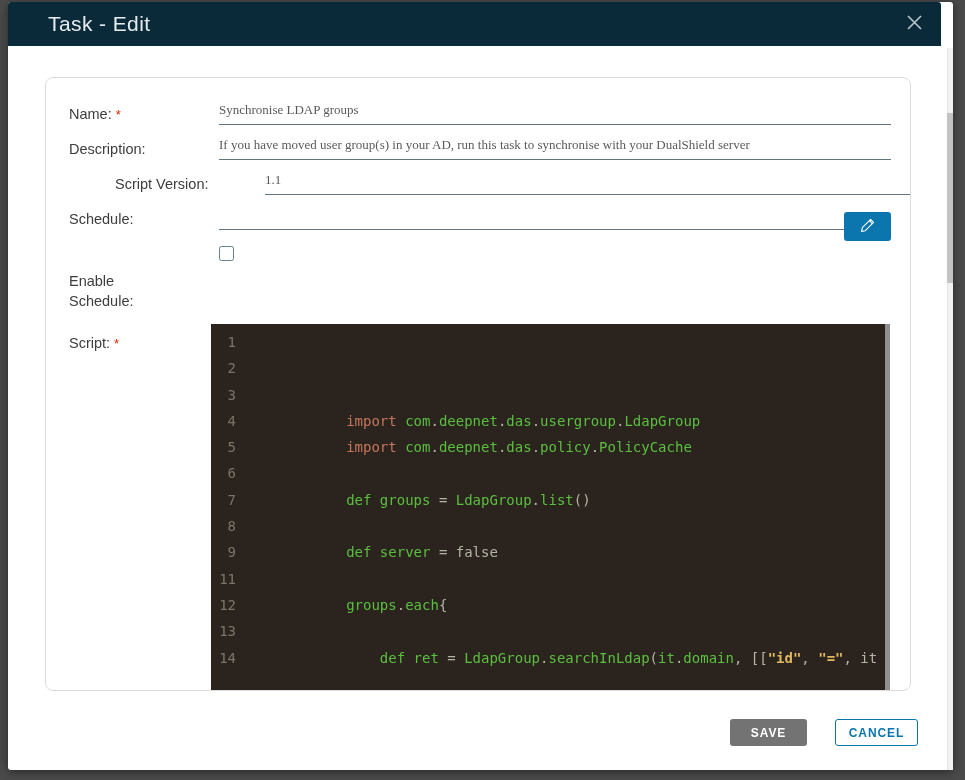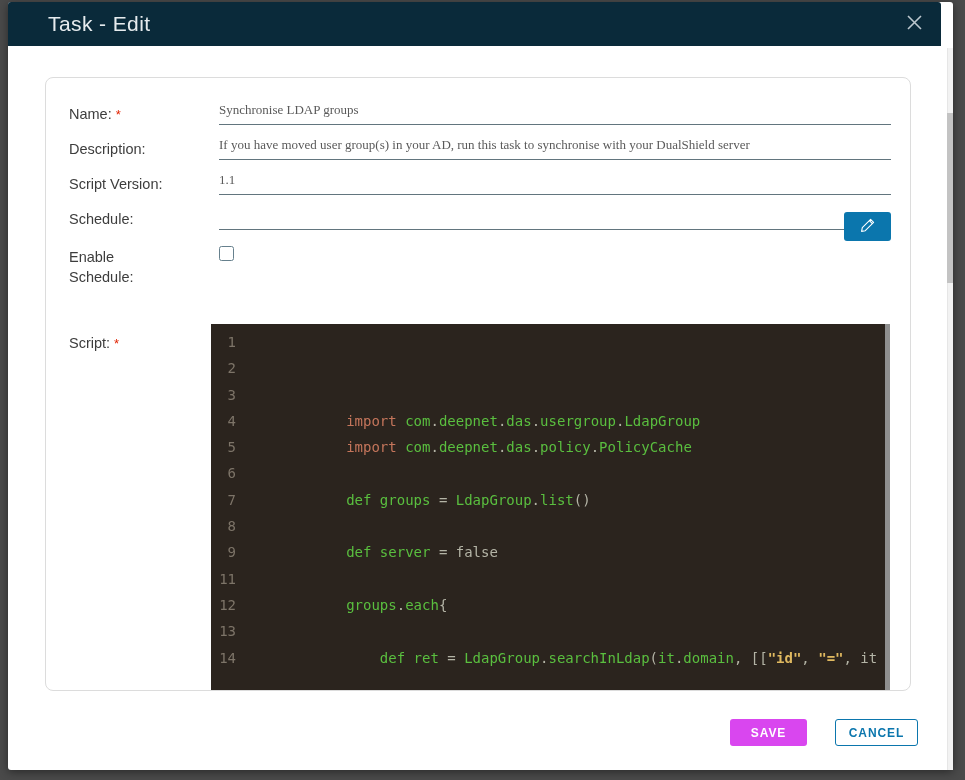--- a/index.html
+++ b/index.html
@@ -33,31 +33,31 @@
   }
 
   .form-box {
     position:absolute; left:37px; top:75px; width:866px; height:614px;
     border:1px solid #dcdcdc; border-radius:8px; background:#fff;
     overflow:hidden;
   }
   .row { position:absolute; left:23px; width:822px; height:30px; }
   .row-name           { top:21px; }
   .row-description    { top:56px; }
-  .row-script-version { top:91px; }
+  .row-script-version { top:91px;margin-left:46px; }
   .row-schedule       { top:126px; }
   .row-enable         { top:164px; height:44px; }
   .row-repeat         { top:210px; }
   .row-script-label   { top:250px; height:20px; }
 
   .lbl {
     position:absolute; left:0; top:5px; width:120px;
     font-size:14.5px; color:#3d3d3d; line-height:20px;
   }
-  .lbl-narrow { width:80px; }
+  .lbl-narrow { width:80px;margin-top:24px; }
   .req { color:#e12200; margin-left:4px; font-size:13px; }
 
   .fld { position:absolute; left:150px; right:0; top:0; height:28px; }
   .fld input[type=text] {
     width:100%; height:26px;
     border:none; border-bottom:1px solid #62757e;
     font-family:Liberation Serif, serif;
     font-size:13px; color:#5a5a5a;
     background:transparent; outline:none;
     padding:0 0 3px 0;
@@ -100,21 +100,21 @@
     position:absolute; left:939px; top:111px; width:6px; height:170px;
     background:#c3c3c3;
   }
 
   .btn {
     position:absolute; top:717px; height:27px;
     font-family:"Liberation Sans", sans-serif;
     font-size:12px; font-weight:bold; letter-spacing:.9px;
     border-radius:3px; cursor:pointer;
   }
-  .btn-save   { left:722px; width:77px; background:#d946ef; color:#fff; border:none; }
+  .btn-save   { left:722px; width:77px; background:#737373; color:#fff; border:none; }
   .btn-cancel { left:827px; width:83px; background:#fff; color:#0b76ad; border:1px solid #0b76ad; }
 </style>
 </head>
 <body>
 
 <div class="screen">
   <div class="modal">
 
     <div class="modal-header">
       <span class="modal-title">Task - Edit</span>

